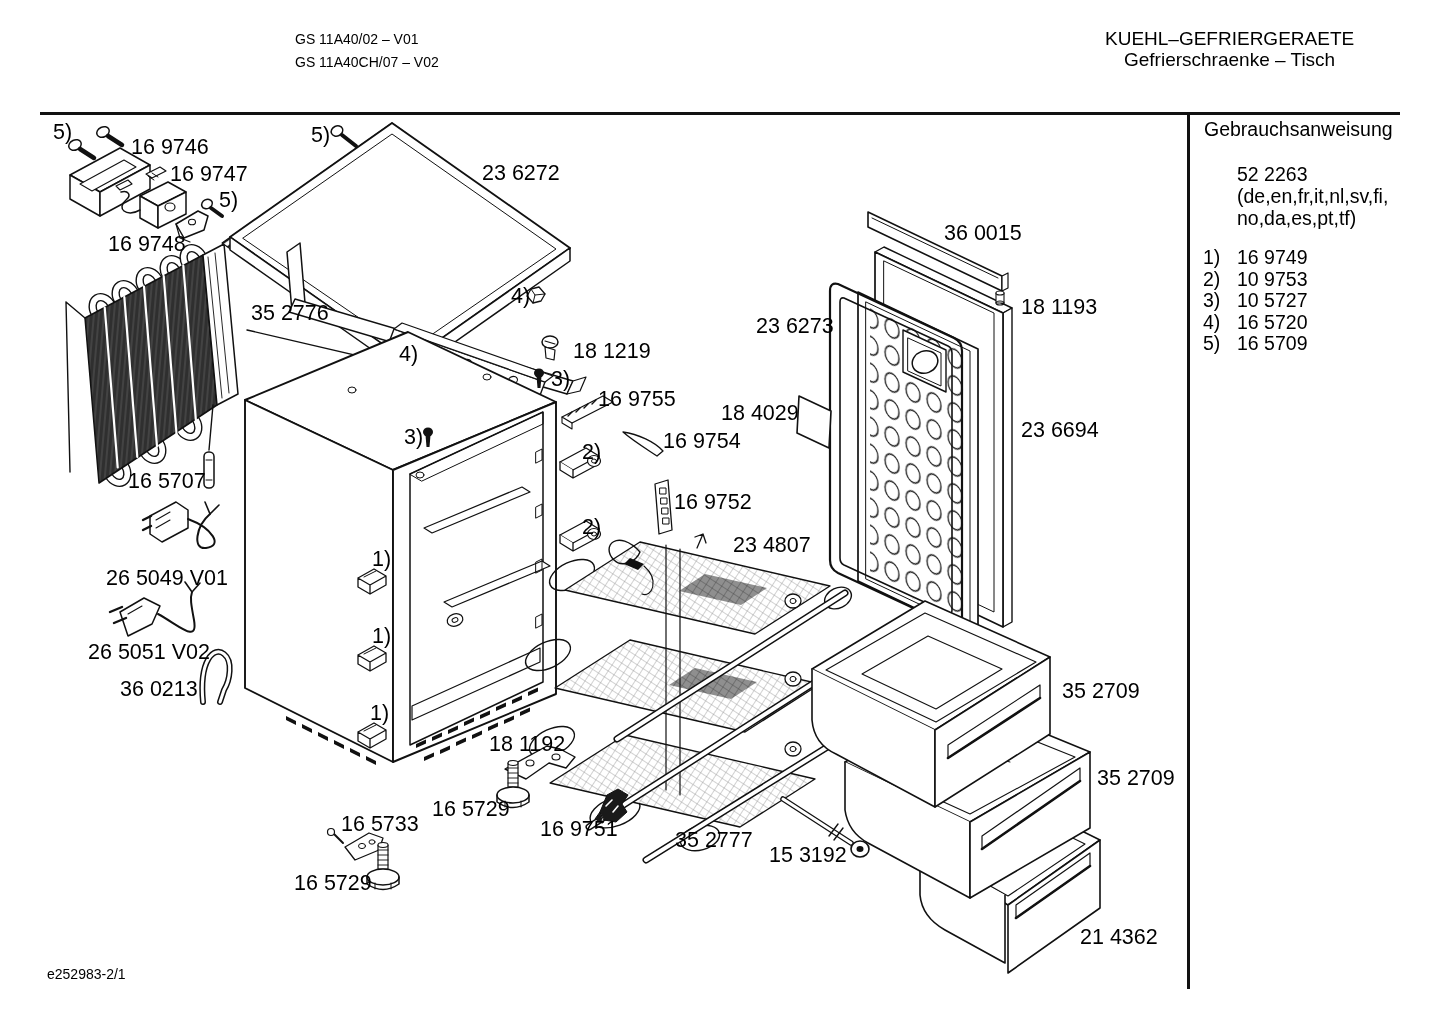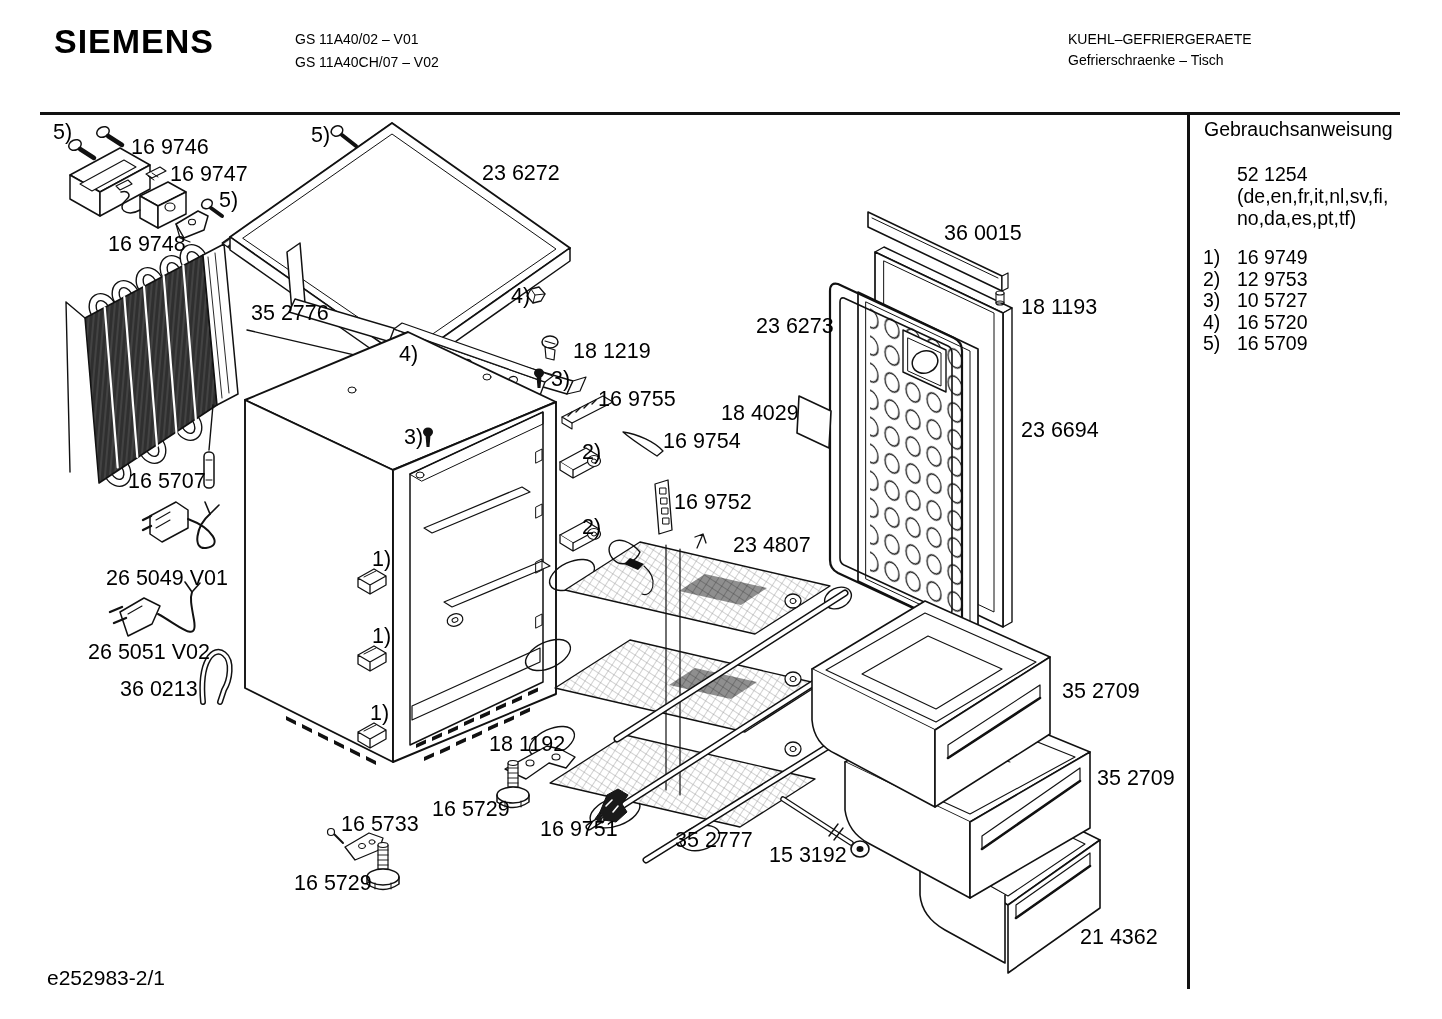--- a/index.html
+++ b/index.html
@@ -1,64 +1,63 @@
 <!DOCTYPE html>
 <html><head>
 <meta charset="utf-8">
 <style>
   html,body{margin:0;padding:0;background:#e8e8e8;}
   .page{position:relative;width:1442px;height:1019px;background:#ffffff;overflow:hidden;
         font-family:"Liberation Sans",sans-serif;color:#000;}
   .abs{position:absolute;}
   .brand{left:54px;top:22px;font-size:34px;font-weight:700;letter-spacing:1px;}
   .models{left:295px;top:28px;font-size:14px;line-height:23px;}
-  .cat{left:1068px;top:29px;font-size:14px;line-height:20.5px;}
+  .cat{left:1105px;top:29px;font-size:19px;line-height:20.5px;text-align:center;}
   .hline{left:40px;top:112px;width:1360px;height:3px;background:#111;}
   .vline{left:1187px;top:112px;width:3px;height:877px;background:#111;}
   .panel-title{left:1204px;top:118px;font-size:19.5px;}
   .panel-doc{left:1237px;top:163px;font-size:19.5px;line-height:22px;}
   .legend{left:1203px;top:247px;font-size:19.5px;}
   .legend .row{display:flex;line-height:21.6px;}
   .legend .k{width:34px;}
-  .footer{left:47px;top:966px;font-size:21px;}
+  .footer{left:47px;top:966px;font-size:14px;}
   svg{position:absolute;left:0;top:0;}
   svg text{font-family:"Liberation Sans",sans-serif;font-size:21.5px;fill:#000;}
 </style>
 </head>
 <body>
 
 <div class="page">
 
-  <div class="abs brand">SIEMENS</div>
   <div class="abs models">
     <div>GS 11A40/02 – V01</div>
     <div>GS 11A40CH/07 – V02</div>
   </div>
   <div class="abs cat">
     <div>KUEHL–GEFRIERGERAETE</div>
     <div>Gefrierschraenke – Tisch</div>
   </div>
 
   <div class="abs hline"></div>
   <div class="abs vline"></div>
 
   <div class="abs panel-title">Gebrauchsanweisung</div>
   <div class="abs panel-doc">
-    <div>52 1254</div>
+    <div>52 2263</div>
     <div>(de,en,fr,it,nl,sv,fi,</div>
     <div>no,da,es,pt,tf)</div>
   </div>
   <div class="abs legend">
     <div class="row">
         <span class="k">1)</span>
         <span>16 9749</span>
       </div>
     <div class="row">
         <span class="k">2)</span>
-        <span>12 9753</span>
+        <span>10 9753</span>
       </div>
     <div class="row">
         <span class="k">3)</span>
         <span>10 5727</span>
       </div>
     <div class="row">
         <span class="k">4)</span>
         <span>16 5720</span>
       </div>
     <div class="row">

